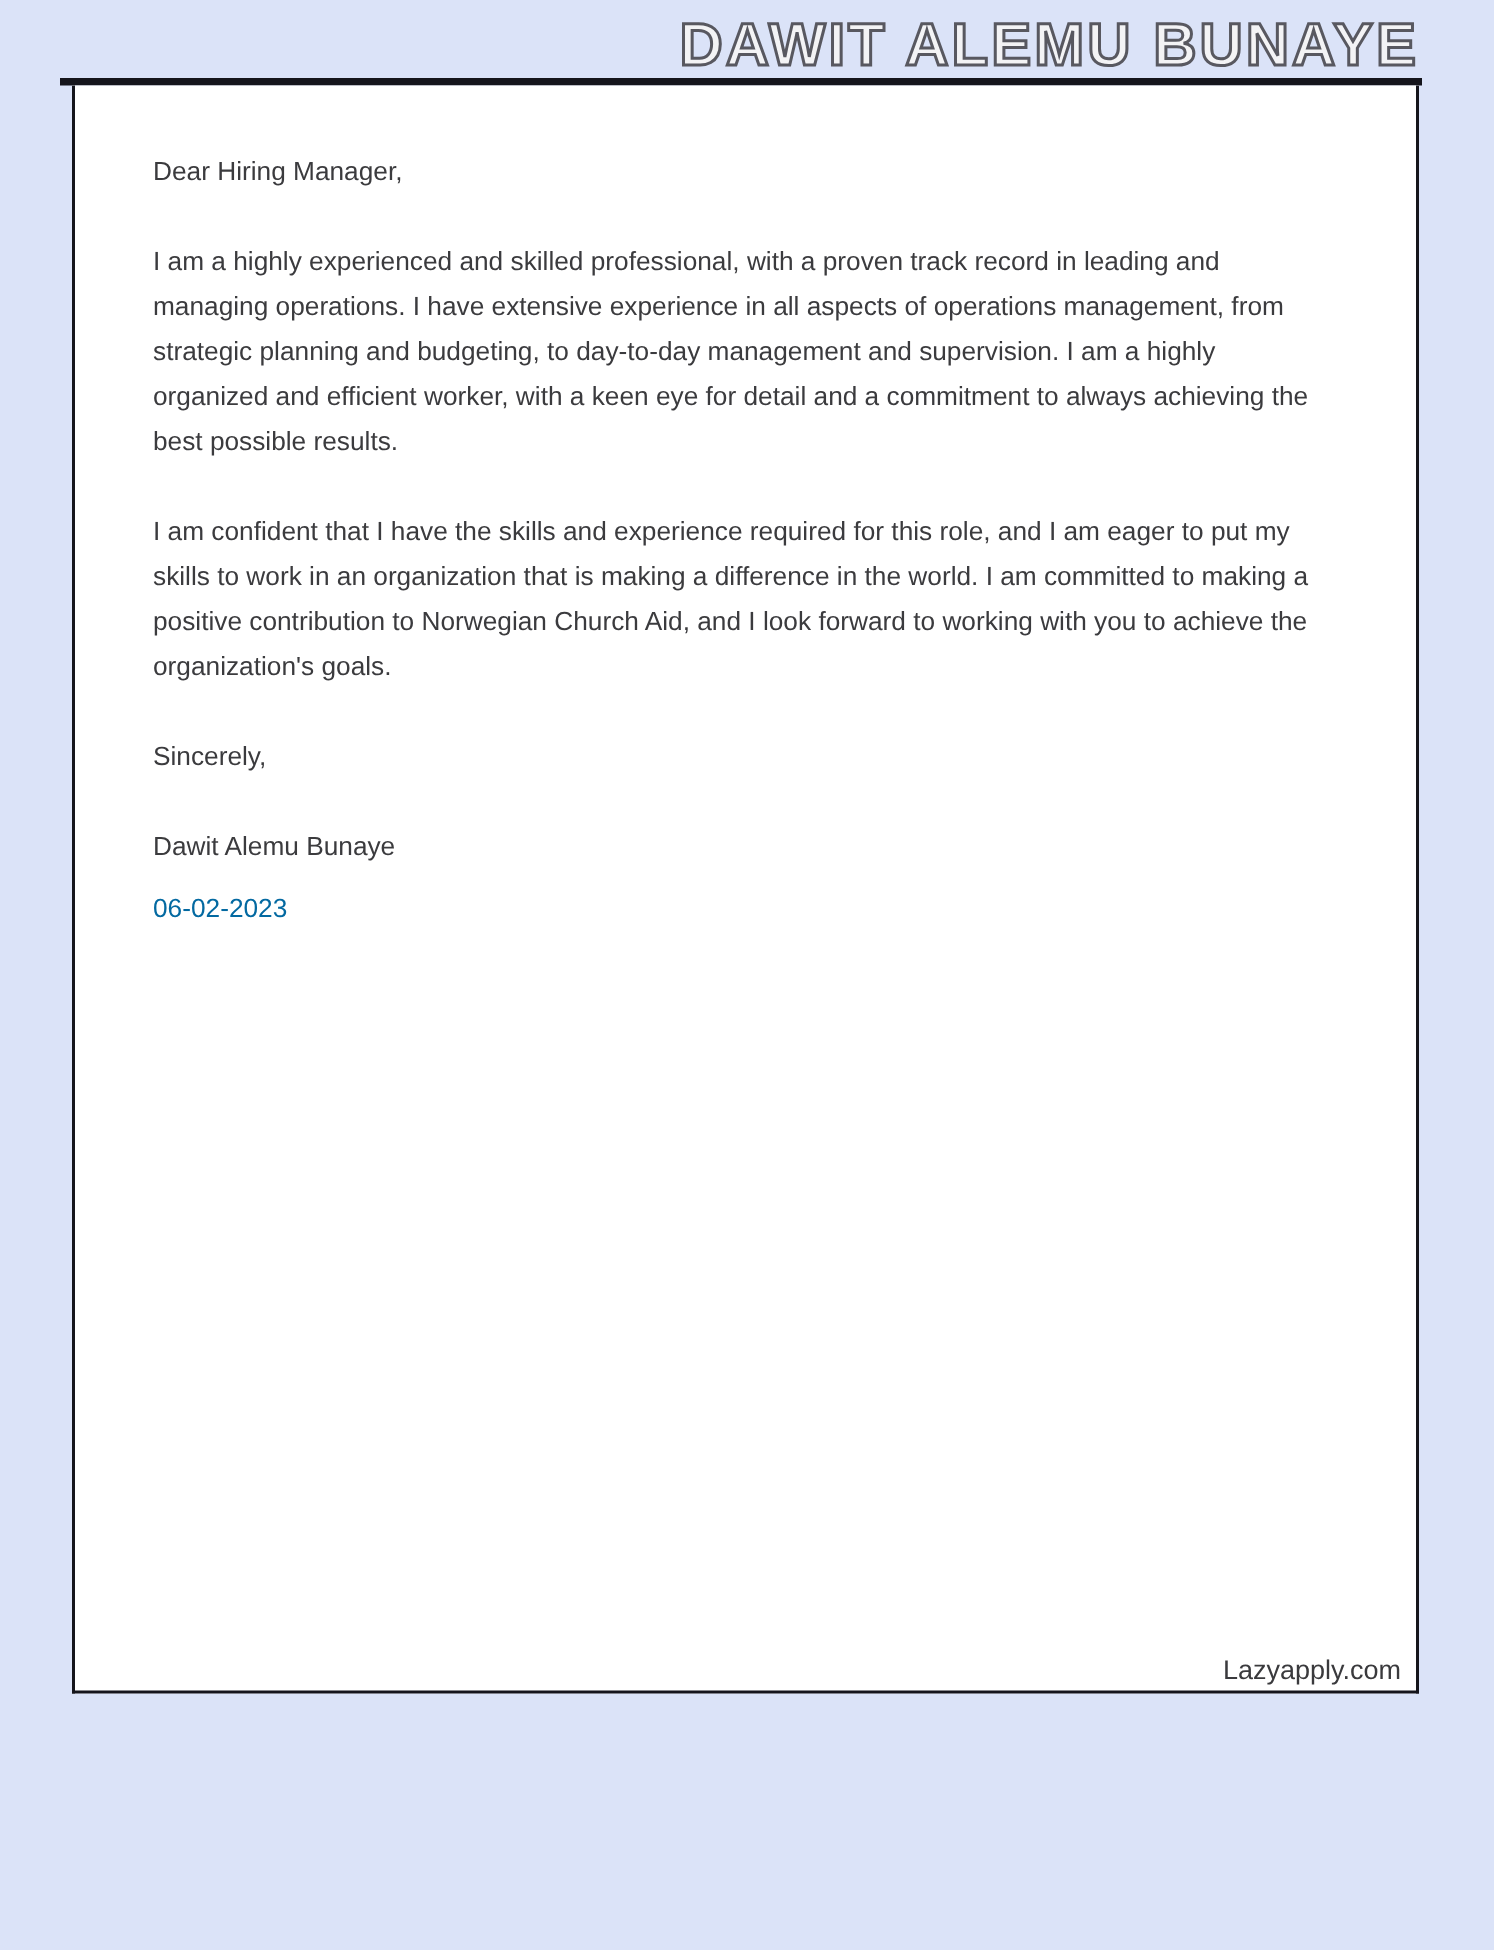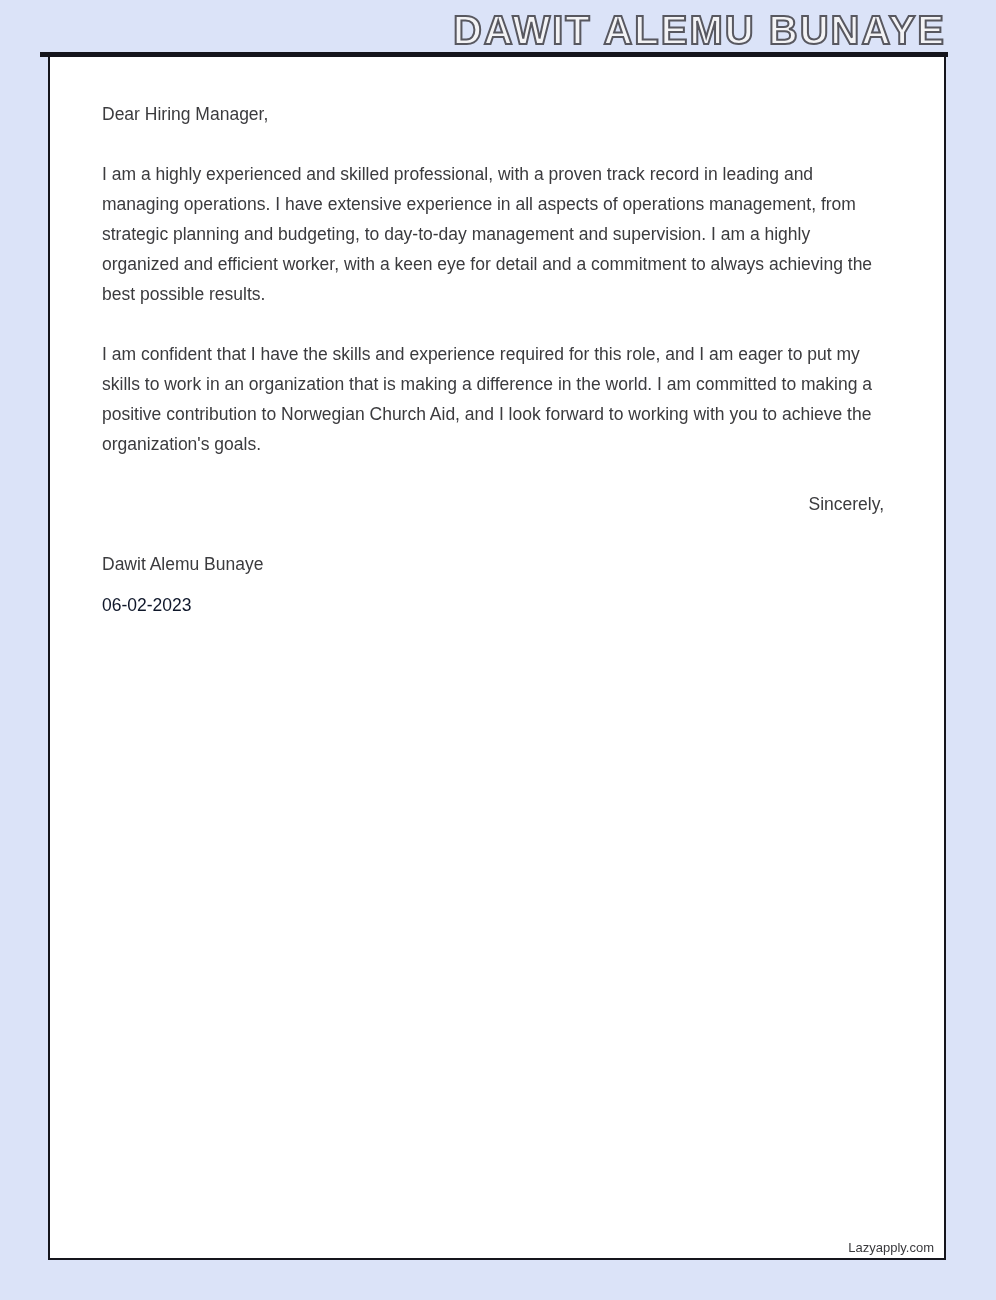--- a/index.html
+++ b/index.html
@@ -26,44 +26,44 @@
     white-space: nowrap;
   }
   .top-rule {
     height: 5px;
     background: #15151c;
     margin: 0 48px 0 40px;
   }
   .page {
     position: relative;
     margin: 0 50px 0 48px;
-    height: 1203px;
+    height: 1072px;
     background: #ffffff;
     border: 2px solid #15151c;
     border-top: none;
   }
   .letter {
     padding: 42px 60px 0 52px;
     color: #3b3b3e;
     font-size: 17.5px;
     line-height: 30px;
   }
   .letter p { margin-bottom: 30px; }
   .letter .salutation { margin-bottom: 30px; }
-  .letter .closing { margin-bottom: 30px; text-align: right; }
+  .letter .closing { margin-bottom: 30px; }
   .letter .signature { margin-bottom: 11px; }
   .letter .date {
-    color: #0f172a;
+    color: #0369a1;
     margin-bottom: 0;
   }
   .watermark {
     position: absolute;
     right: 10px;
     bottom: 3px;
-    font-size: 13px;
+    font-size: 18px;
     color: #3a3a3d;
     font-family: "Liberation Sans", sans-serif;
   }
 </style>
 </head>
 <body>
 
 <div class="header">
   <div class="header-name">DAWIT ALEMU BUNAYE</div>
 </div>

